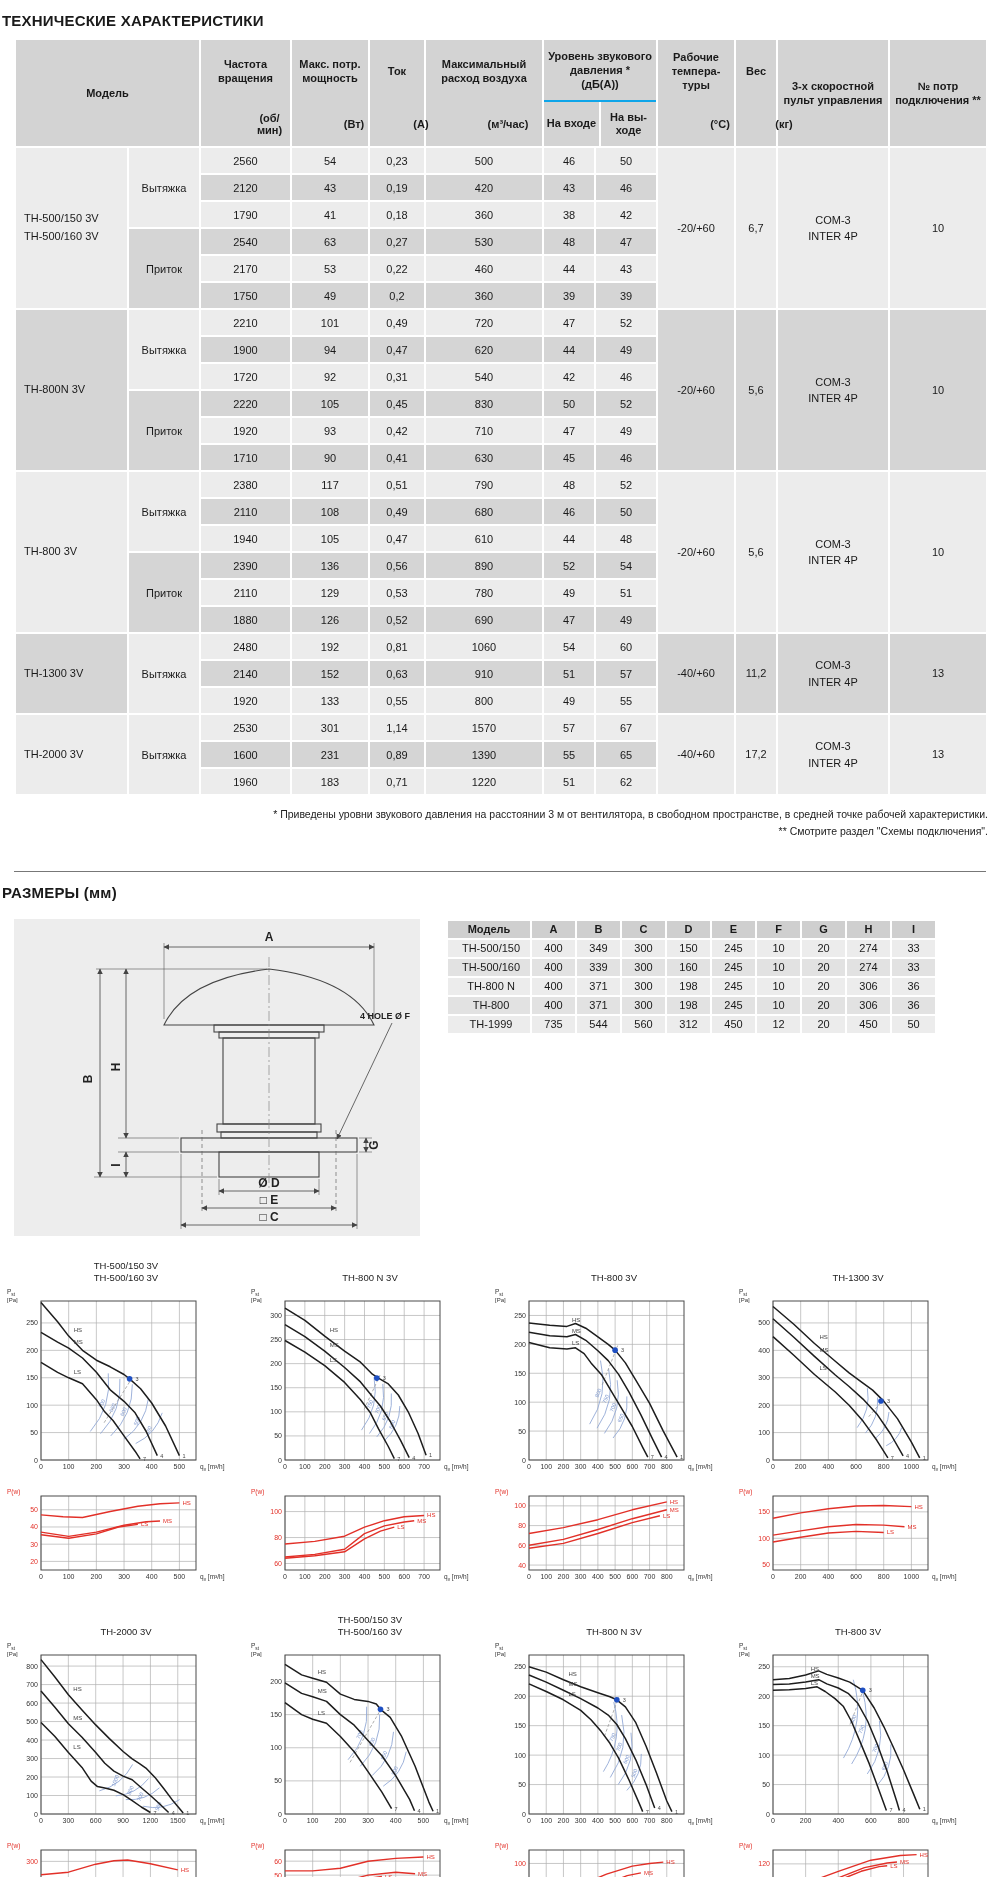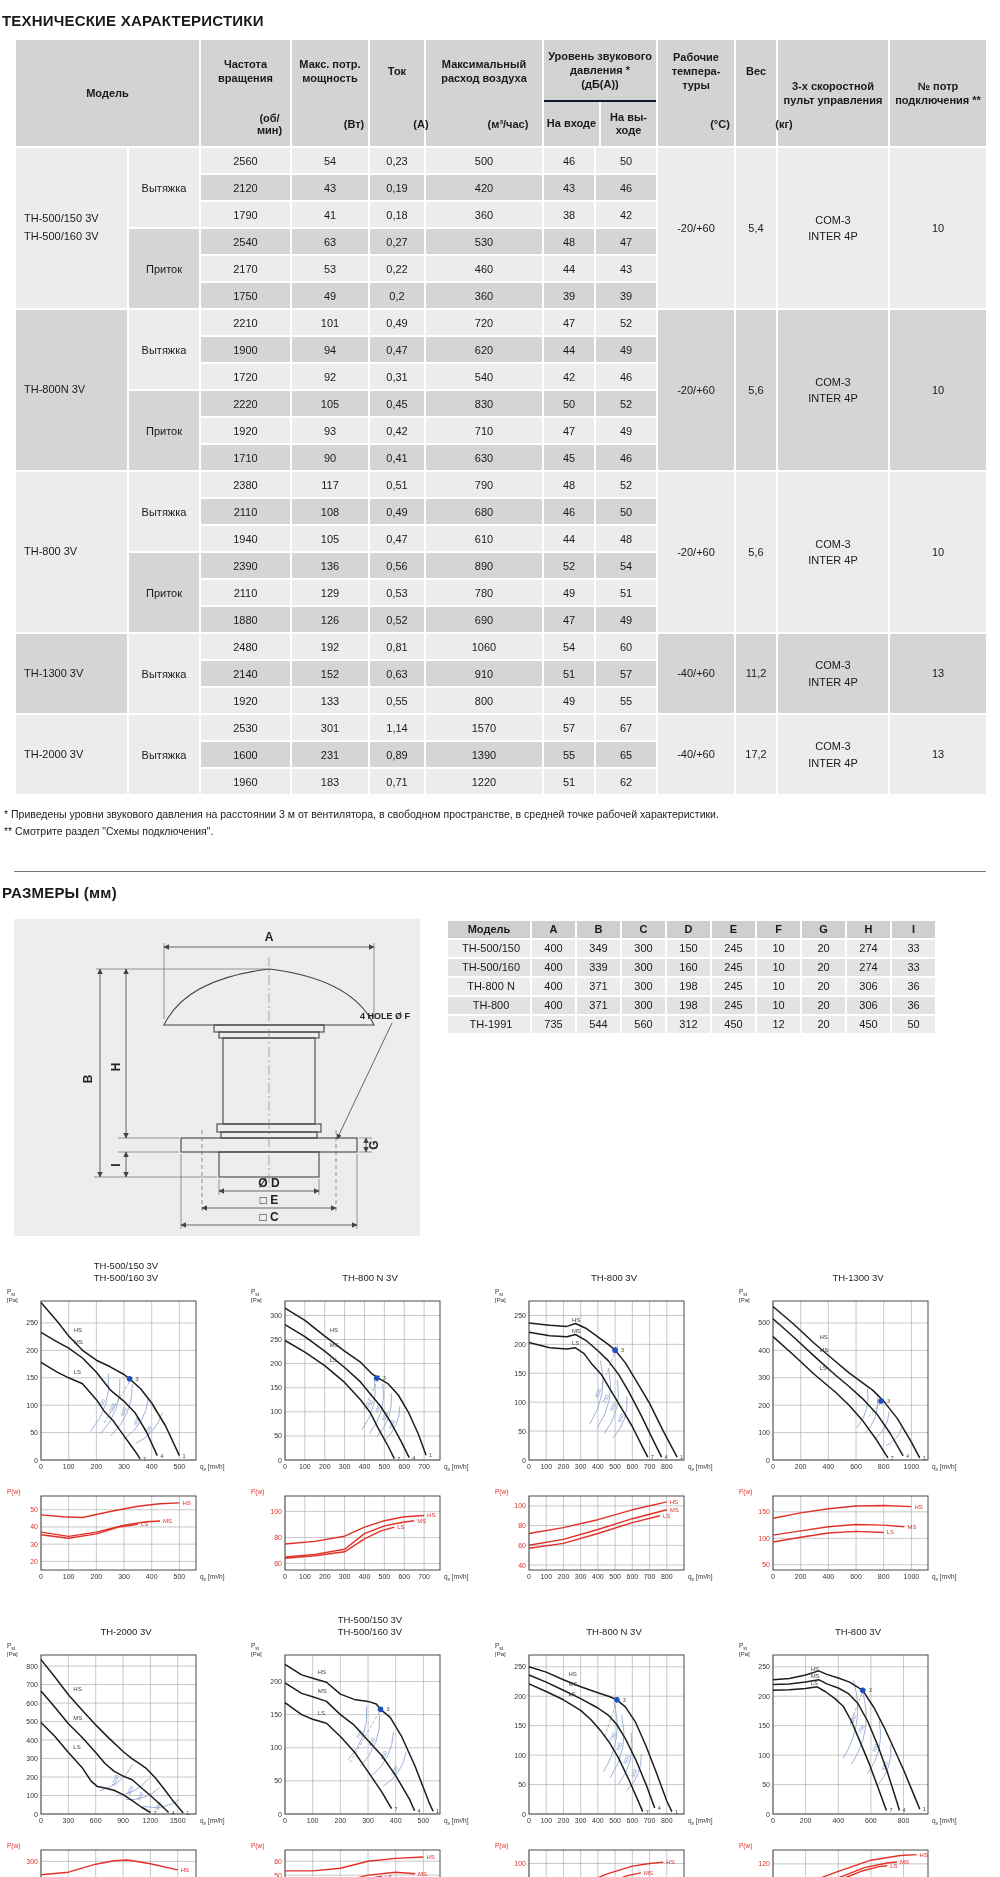--- a/index.html
+++ b/index.html
@@ -5,30 +5,30 @@
   html,body{margin:0;padding:0;background:#fff;}
   body{width:1000px;font-family:"Liberation Sans",sans-serif;color:#1a1a1a;}
   .h1{font-weight:bold;font-size:15px;margin:12px 2px 9px;letter-spacing:.2px;}
   
   table.spec{border-collapse:collapse;margin:0 14px;table-layout:fixed;width:972px;}
   .spec th,.spec td{border:2px solid #fff;font-size:11px;padding:0;}
   .spec th{background:#d3d3d3;font-weight:bold;vertical-align:top;}
   .thwrap{display:flex;flex-direction:column;height:106px;}
   .hl{flex:1;display:flex;flex-direction:column;justify-content:center;align-items:center;text-align:center;padding:2px 3px;line-height:1.3;}
   .hu{height:44px;display:flex;justify-content:center;align-items:center;padding-left:48px;}
-  .hsub{height:44px;display:flex;border-top:2px solid #0f172a;}
+  .hsub{height:44px;display:flex;border-top:2px solid #0ea5e9;}
   .hsub span{flex:1;display:flex;justify-content:center;align-items:center;text-align:center;line-height:1.2;padding:1px;}
   .hsub span + span{border-left:2px solid #fff;}
   .spec td{height:25px;text-align:center;}
   .spec td.light{background:#ececec}
   .spec td.dark{background:#d5d5d5}
   .spec td.model{text-align:left;padding-left:8px;line-height:1.6;}
   .spec td.merged{line-height:1.5;}
   
-  .notes{margin:10px 4px 0;font-size:10.5px;line-height:1.65;color:#222;}
+  .notes{margin:10px 12px 0;font-size:10.5px;line-height:1.65;color:#222;text-align:right;}
   hr.sep{border:none;border-top:1px solid #777;margin:30px 14px 0;}
   
   .dims-row{display:flex;align-items:flex-start;margin:18px 14px 0;}
   .drawing{width:406px;height:317px;background:#ededed;}
   table.dims{border-collapse:collapse;margin-left:26px;}
   .dims th,.dims td{border:2px solid #fff;font-size:11px;height:17px;padding:0 5px;text-align:center;}
   .dims th{background:#cfcfcf;font-weight:bold;min-width:33px;}
   .dims th.mcol{min-width:72px;}
   .dims tbody tr:nth-child(odd) td{background:#ececec;}
   .dims tbody tr:nth-child(even) td{background:#e2e2e2;}
@@ -159,21 +159,21 @@
           <td class="light">
             <div>46</div>
           </td>
           <td class="light">
             <div>50</div>
           </td>
           <td rowspan="6" class="merged light">
             <div>-20/+60</div>
           </td>
           <td rowspan="6" class="merged light">
-            <div>5,4</div>
+            <div>6,7</div>
           </td>
           <td rowspan="6" class="merged light">
             <div>COM-3</div>
             <div>INTER 4P</div>
           </td>
           <td rowspan="6" class="merged light">
             <div>10</div>
           </td>
         </tr>
         <tr>
@@ -848,21 +848,21 @@
             <td>371</td>
             <td>300</td>
             <td>198</td>
             <td>245</td>
             <td>10</td>
             <td>20</td>
             <td>306</td>
             <td>36</td>
           </tr>
           <tr>
-            <td>TH-1991</td>
+            <td>TH-1999</td>
             <td>735</td>
             <td>544</td>
             <td>560</td>
             <td>312</td>
             <td>450</td>
             <td>12</td>
             <td>20</td>
             <td>450</td>
             <td>50</td>
           </tr>

